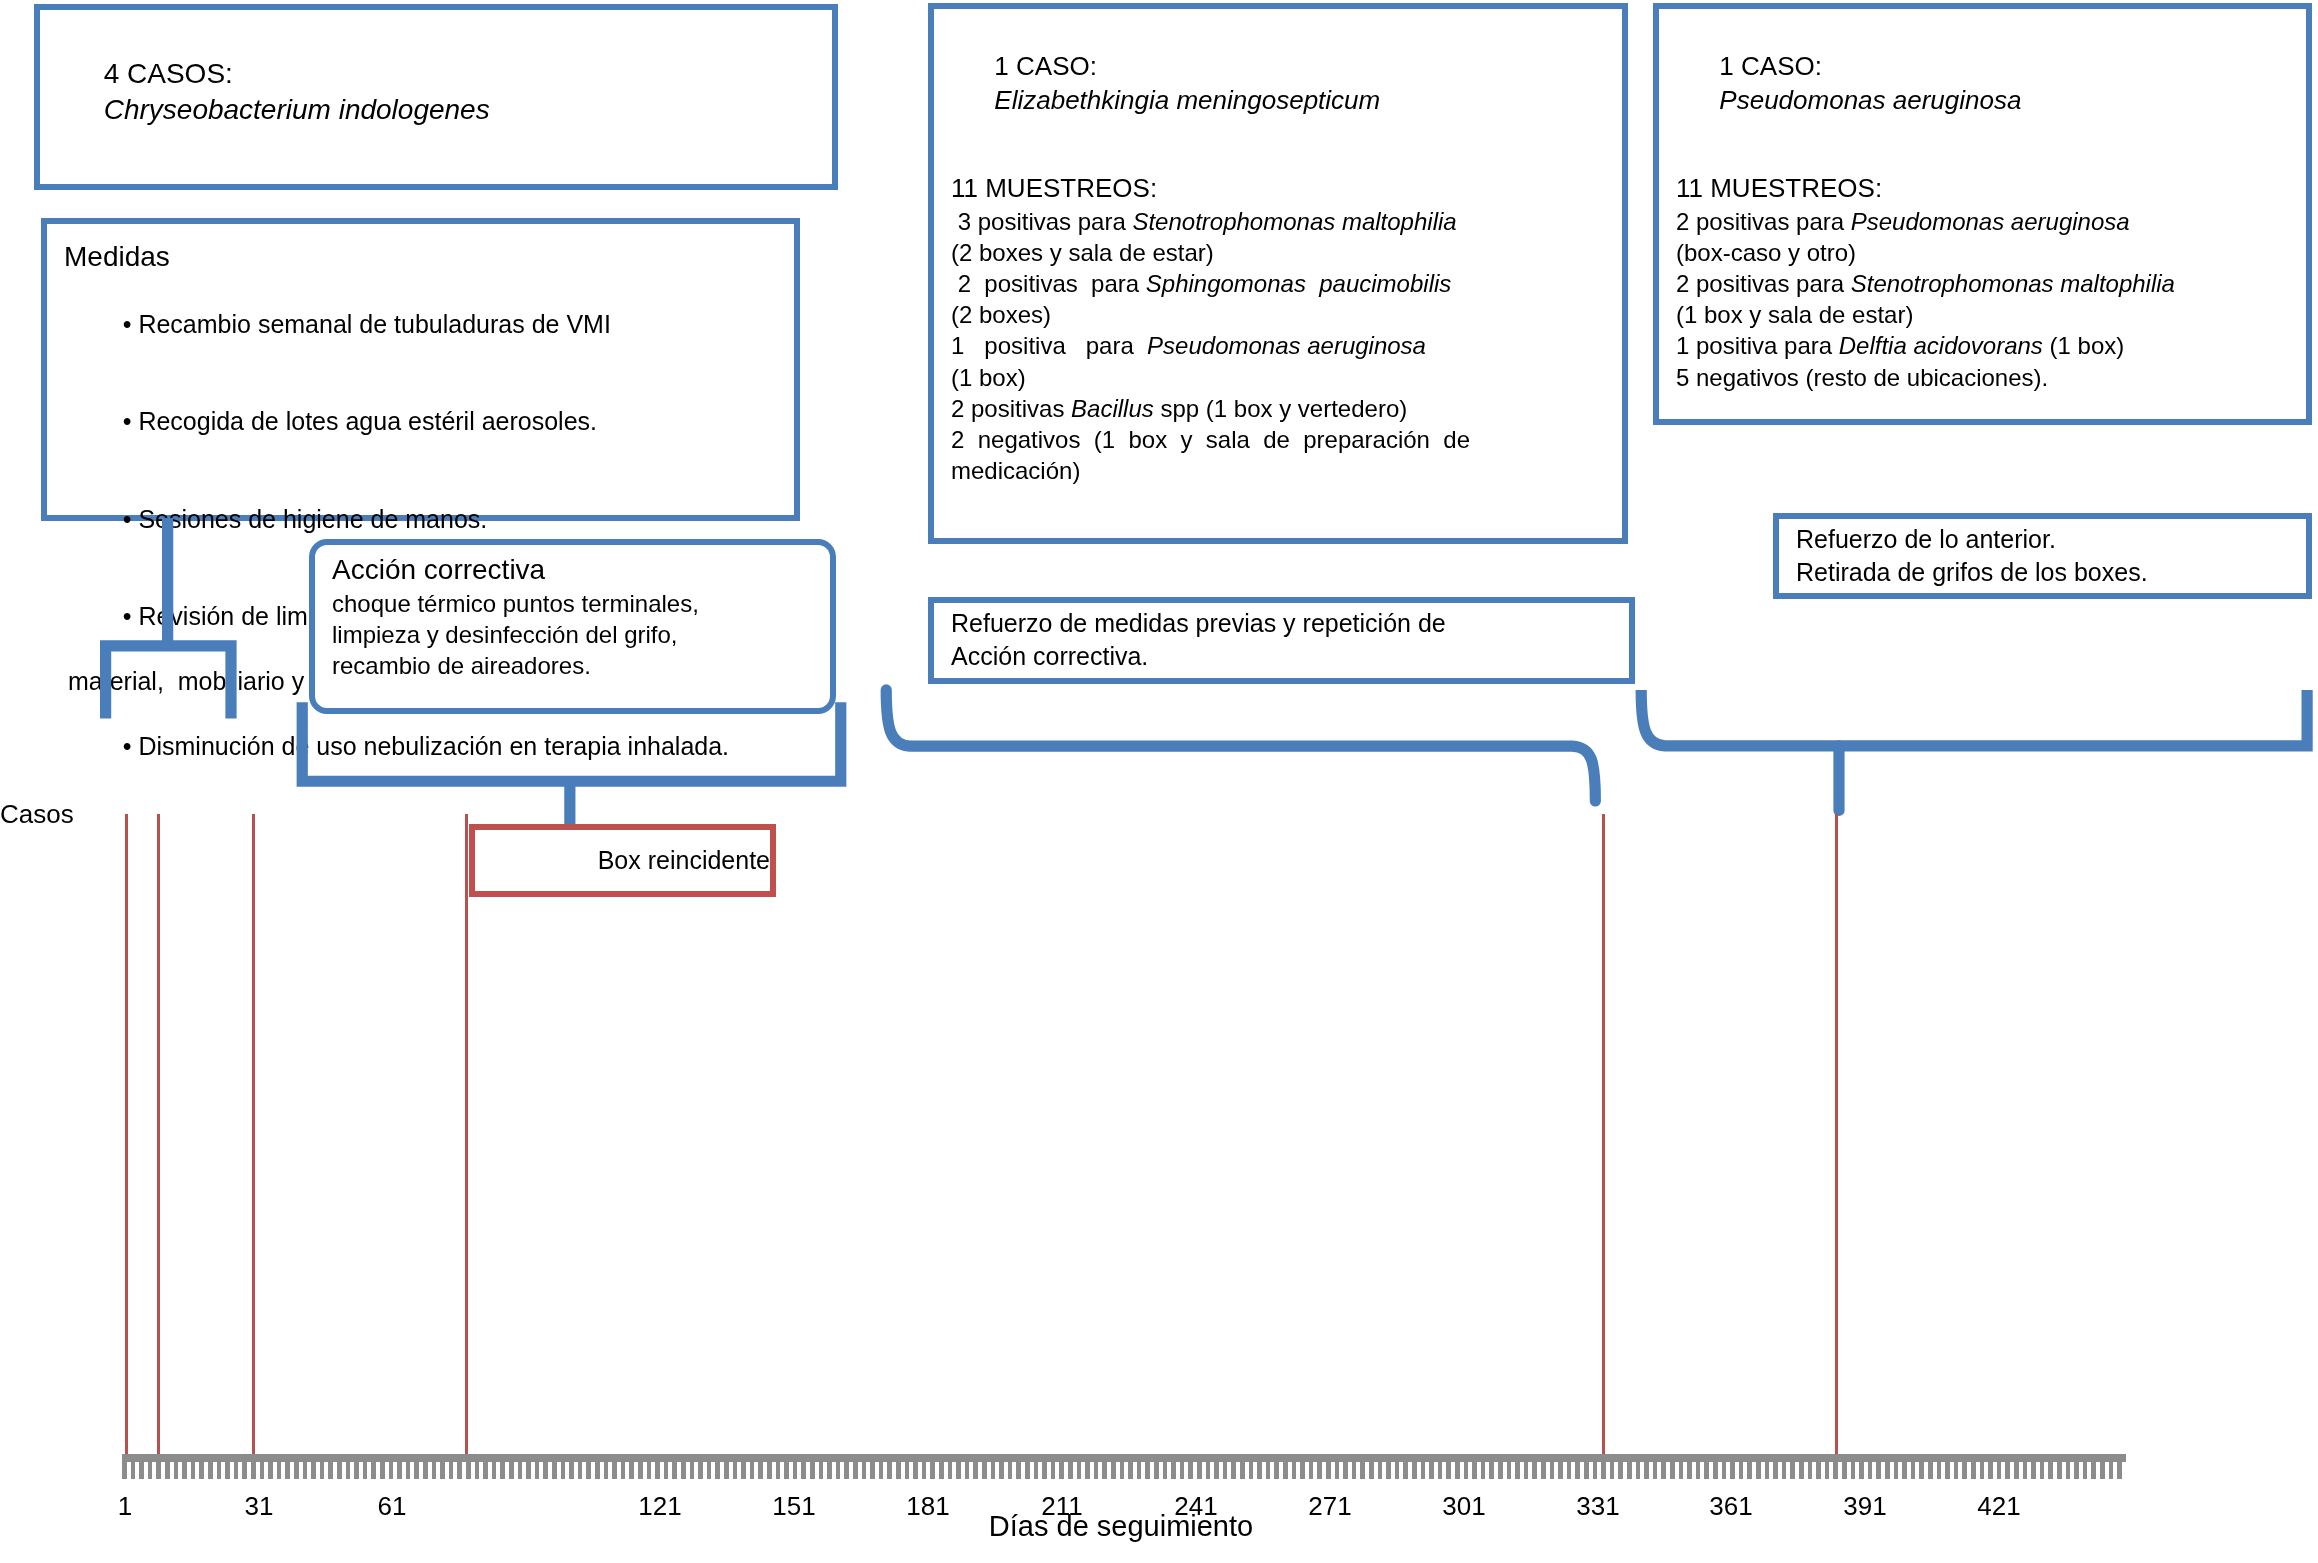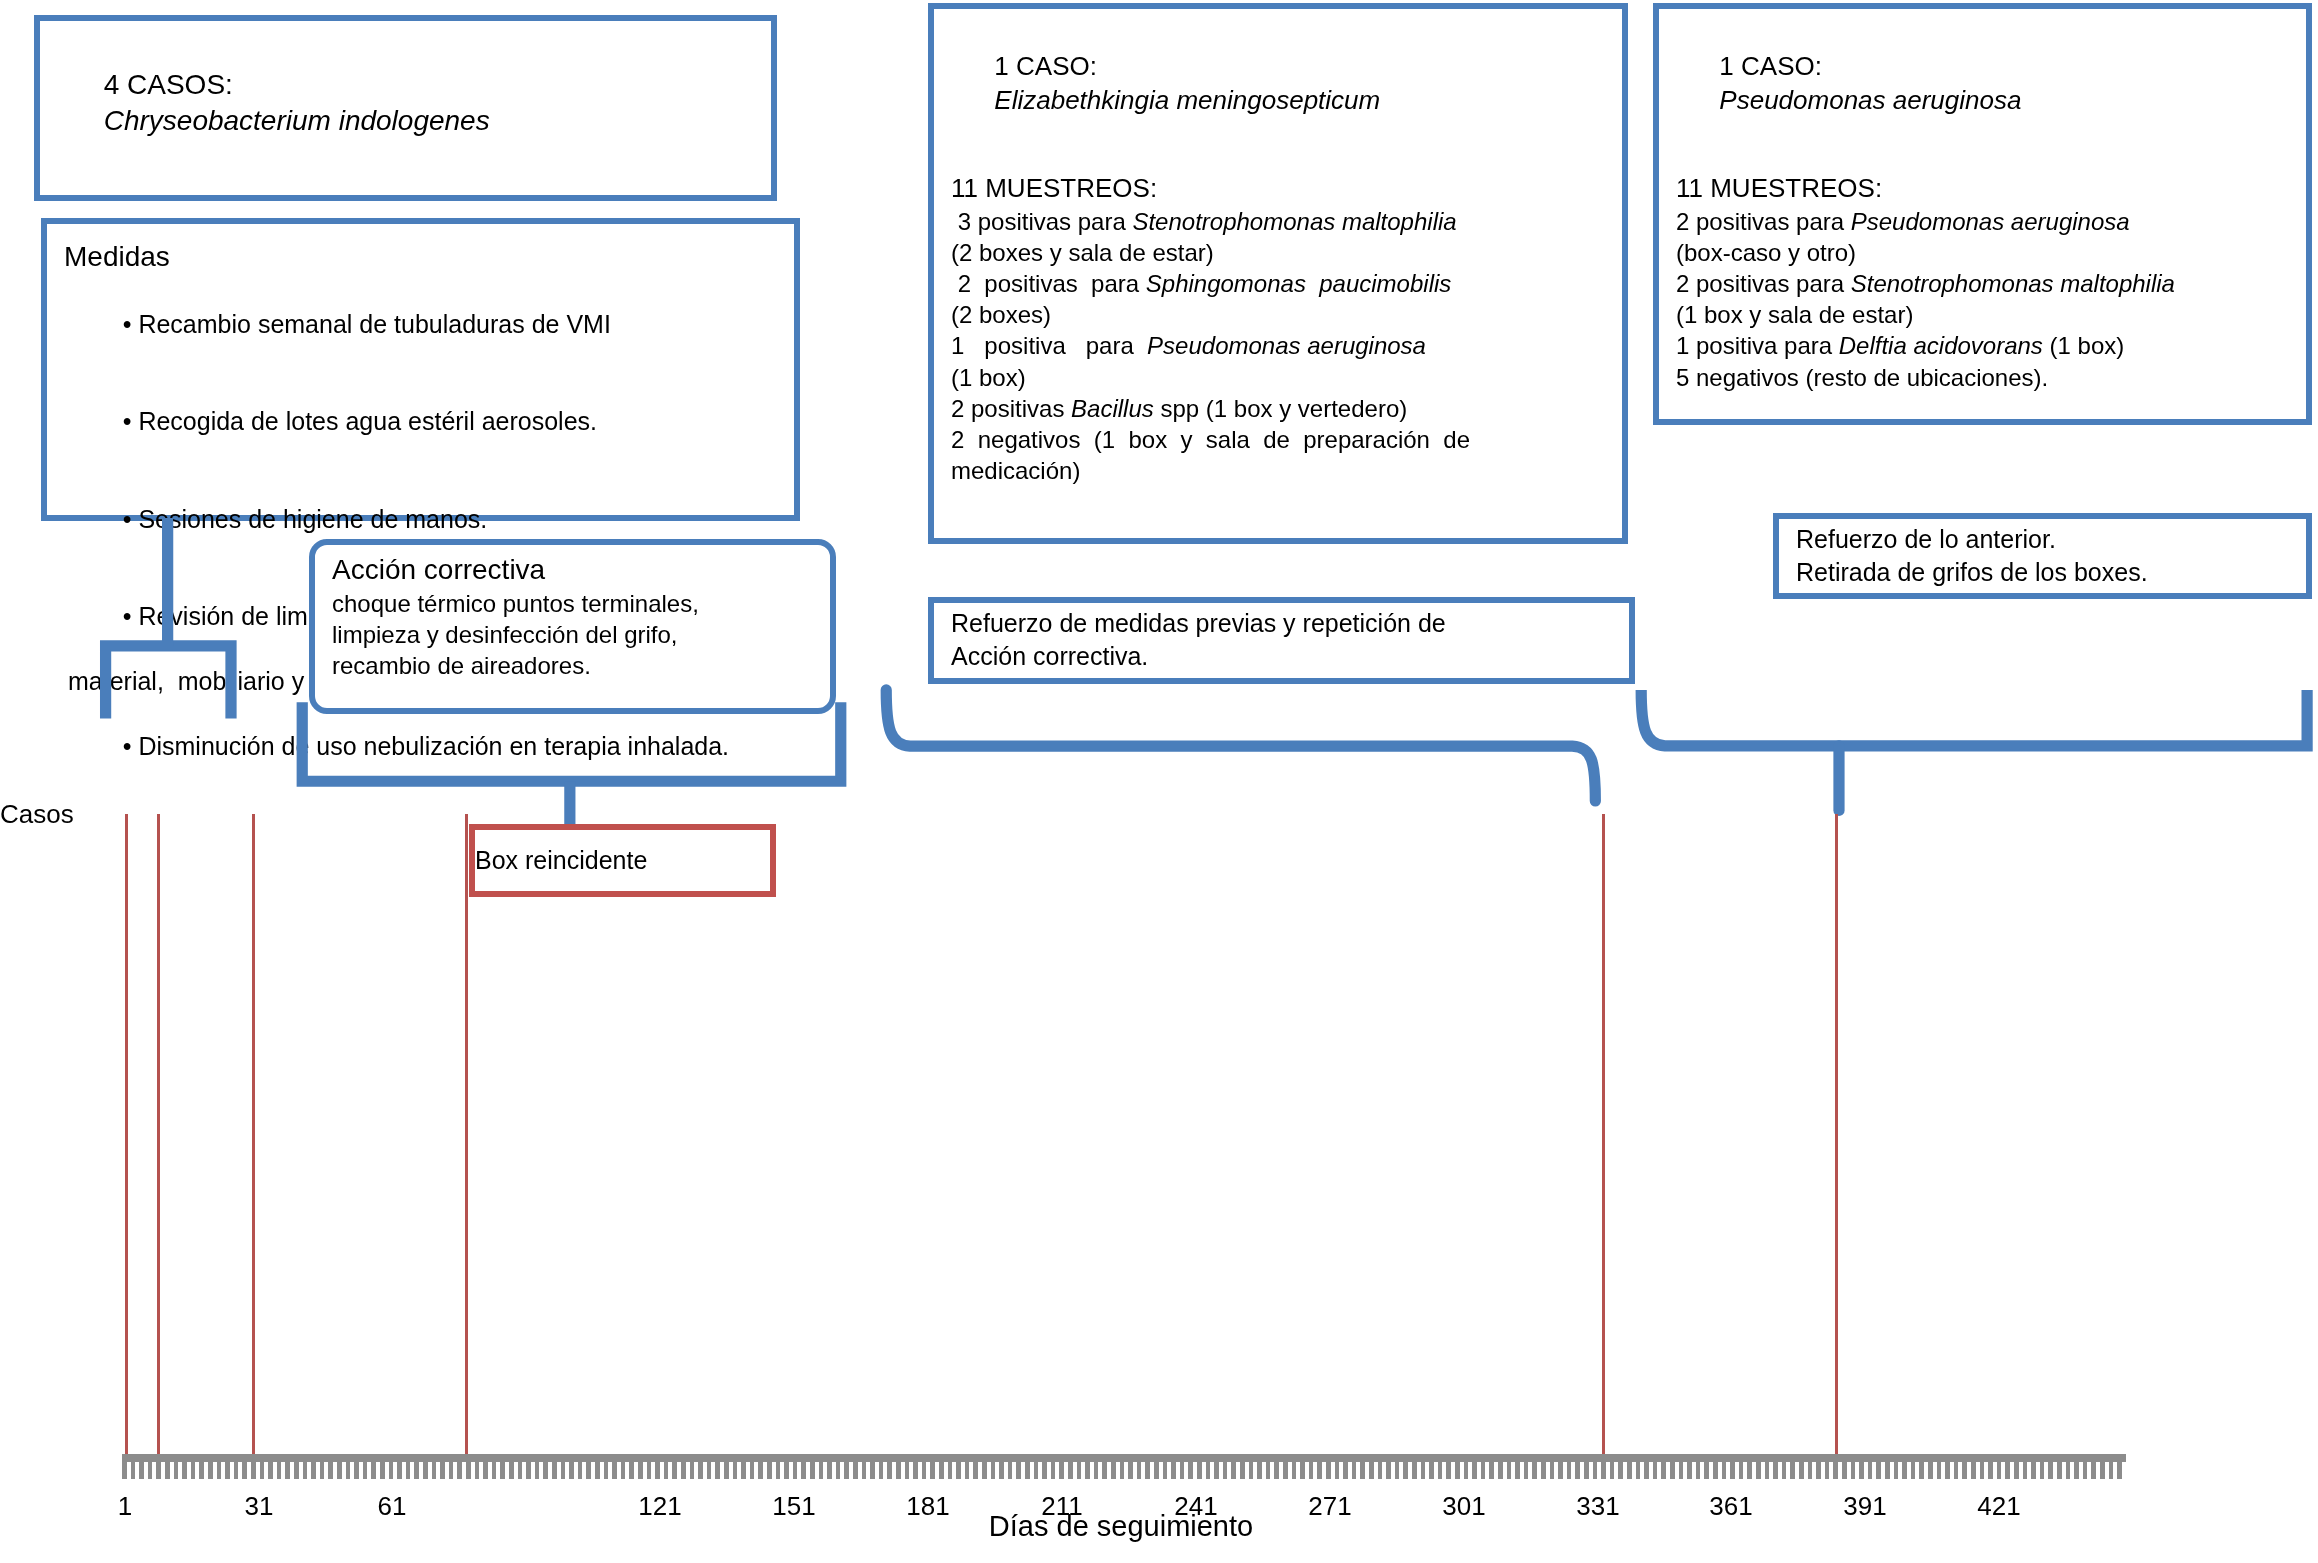--- a/index.html
+++ b/index.html
@@ -35,21 +35,21 @@
     text-indent:-17px;
     padding-left:17px;
   }
 
   
   .redbox{
     position:absolute;
     box-sizing:border-box;
     background:#fff;
     border:6px solid #c0504d;
-    display:flex;align-items:center;justify-content:flex-start;
+    display:flex;align-items:center;justify-content:flex-end;
     font-size:25px;
   }
 
   
   .conn{position:absolute;}
   .vline{position:absolute;background:#4a7ebb;}
   .caseline{
     position:absolute;
     width:2.6px;
     background:#b5524f;
@@ -85,21 +85,21 @@
     white-space:nowrap;
     text-align:center;
     transform:translateX(-50%);
   }
 </style>
 </head>
 <body>
 
 <div id="page">
 
-  <div class="ibox" id="box1" style="left:34px;top:15px;width:743px;height:186px;">
+  <div class="ibox" id="box1" style="left:34px;top:4px;width:804px;height:186px;">
     <div class="ln t40">
       <span>4 CASOS:</span>
       <span class="it">Chryseobacterium indologenes</span>
     </div>
     <div class="sp"></div>
     <div class="ln t40">
       <span>1 MUESTREO:</span>
       <span class="t36">del grifo del box reincidente</span>
     </div>
     <div class="ln t36 bullet">

